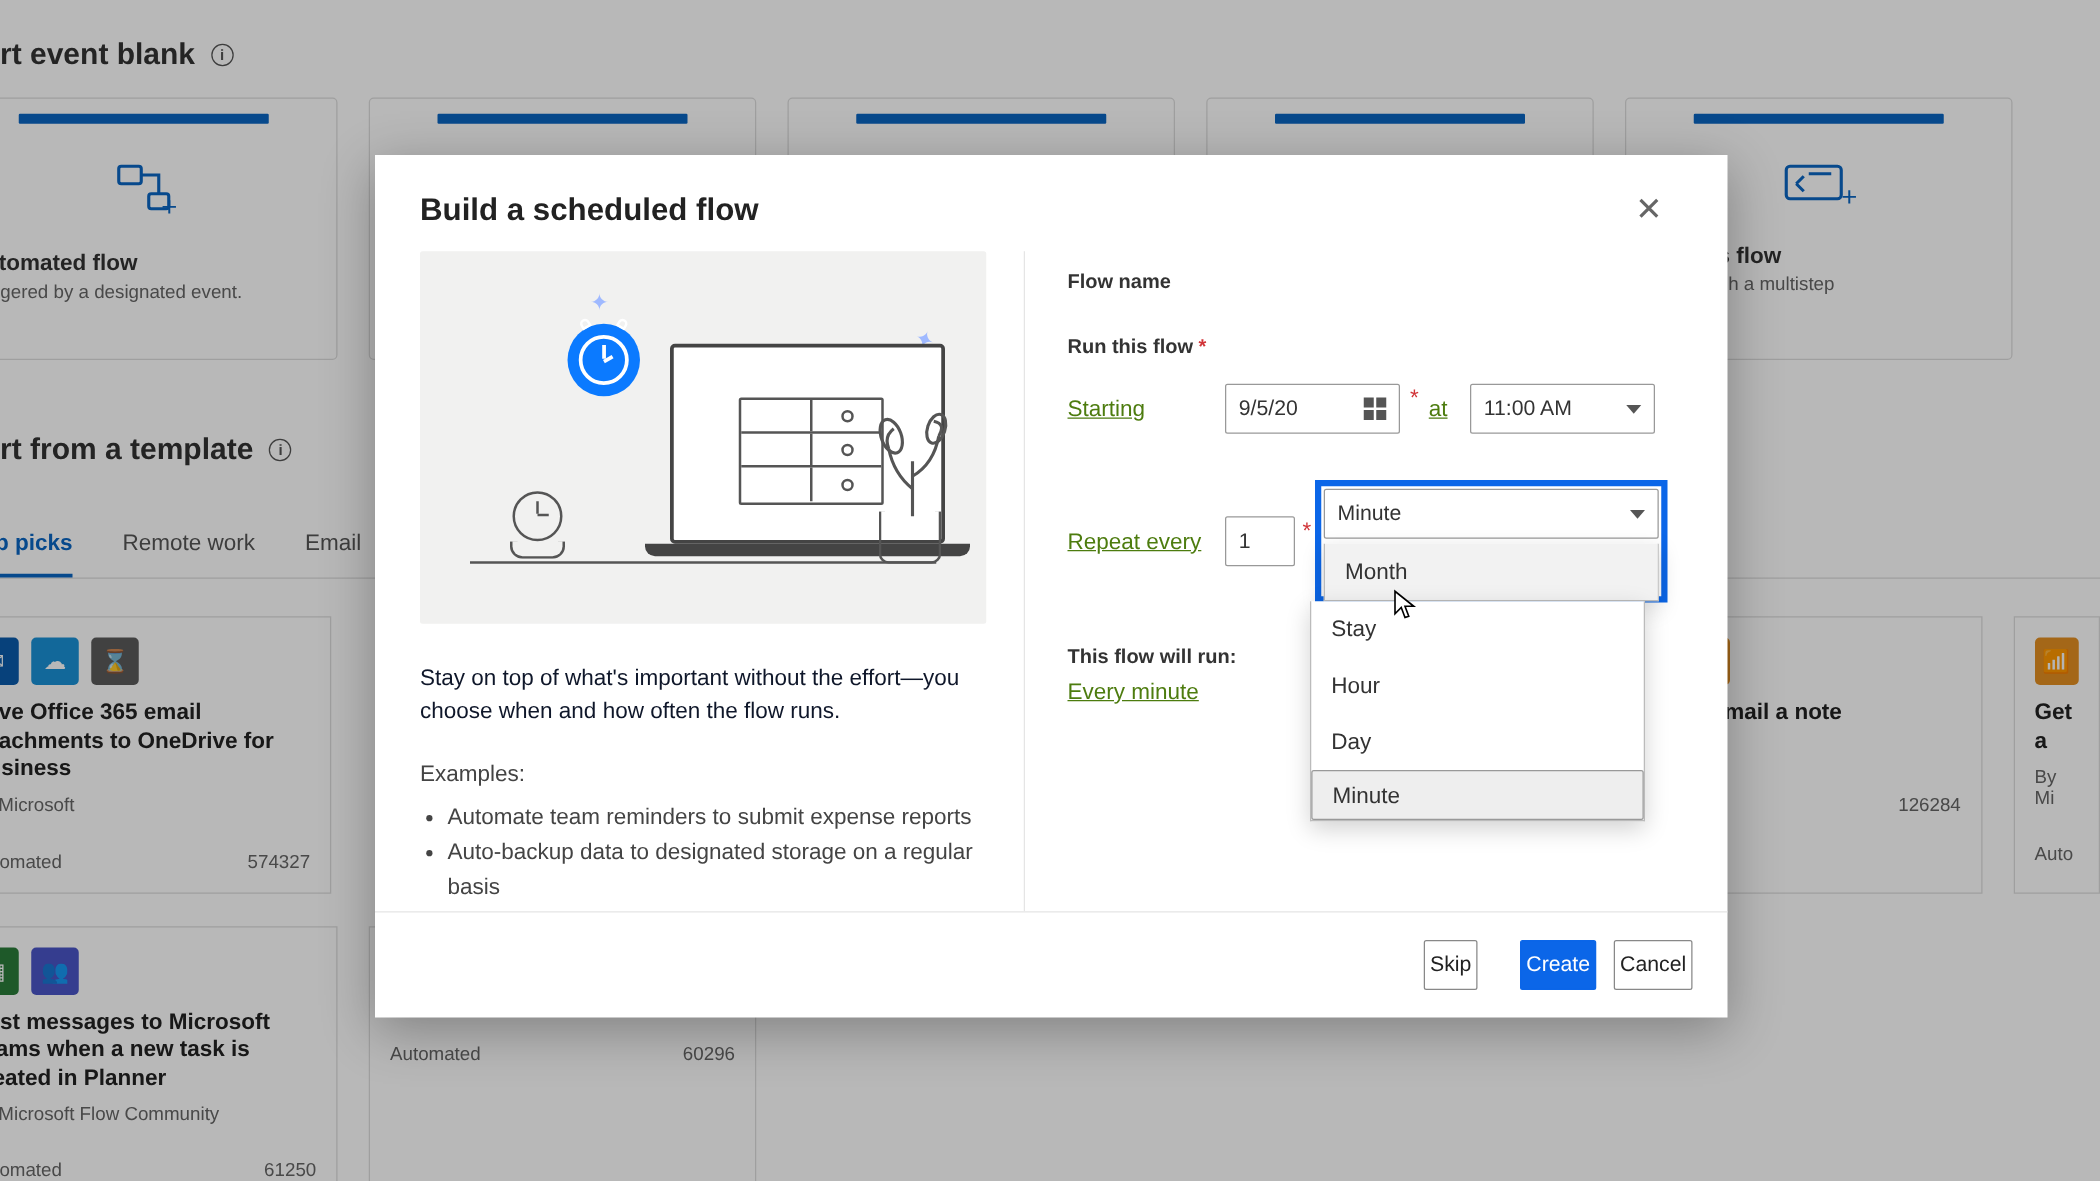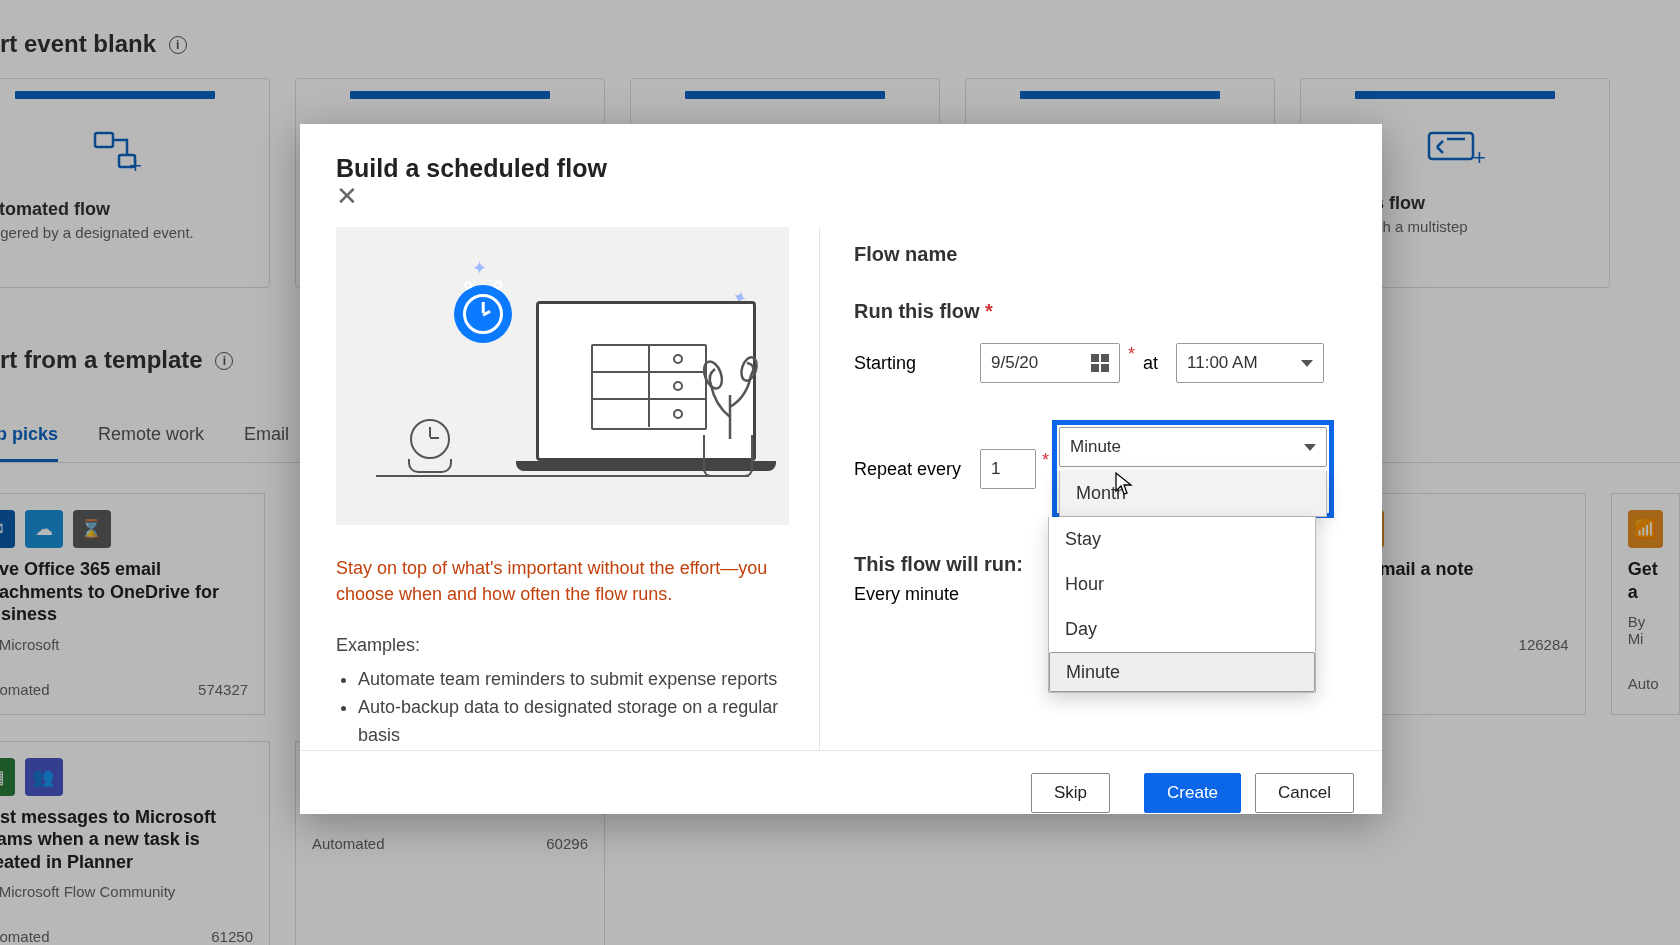--- a/index.html
+++ b/index.html
@@ -52,21 +52,21 @@
   .tmpl .by{font-size:15px;color:#666;}
   .tmpl .foot{display:flex;justify-content:space-between;font-size:15px;color:#666;margin-top:18px;}
 
   
   .modal {
     position:absolute; left:300px; top:124px;
     width:1082px; height:690px;
     background:#fff; box-shadow:0 10px 40px rgba(0,0,0,0.3);
     display:flex; flex-direction:column;
   }
-  .modal .hdr {padding:30px 36px 18px 36px;display:flex;justify-content:space-between;align-items:flex-start;flex-direction:column;}
+  .modal .hdr {padding:30px 52px 18px 36px;display:flex;justify-content:space-between;align-items:flex-start;}
   .modal .hdr h1{font-size:25px;font-weight:600;color:#222;}
   .close-x{font-size:26px;color:#666;cursor:pointer;line-height:1;}
   .mbody{flex:1;display:flex;padding:0 10px 0 36px;}
   .mleft{width:483px;padding-right:30px;}
   .mright{flex:1;border-left:1px solid #e5e5e5;padding:16px 32px 0 34px;position:relative;}
   .illus{
     width:100%;height:298px;background:#f1f1f0;border-radius:2px;position:relative;overflow:hidden;margin-bottom:30px;
   }
   
   .illus .clk{position:absolute;left:118px;top:58px;width:58px;height:58px;border-radius:50%;background:#0b7aff;display:flex;align-items:center;justify-content:center;}
@@ -96,26 +96,26 @@
   
   .illus .plant{position:absolute;right:26px;bottom:48px;width:70px;height:120px;}
   .illus .plant .pot{width:50px;height:42px;border:2.5px solid #555;border-top:none;border-radius:0 0 8px 8px;margin:78px auto 0;}
   .illus .plant svg{position:absolute;bottom:36px;left:4px;}
   
   .illus .sp{position:absolute;color:#9fb9ff;font-size:18px;}
   .illus .sp1{left:136px;top:30px;}
   .illus .sp2{left:396px;top:60px;transform:rotate(20deg);}
   .illus .floor{position:absolute;left:40px;right:40px;bottom:48px;height:2px;background:#555;}
 
-  .mleft p.lead{font-size:18px;color:#c2410c;line-height:1.45;}
+  .mleft p.lead{font-size:18px;color:#0f172a;line-height:1.45;}
   .mleft .exh{font-size:18px;color:#444;margin-top:28px;}
   .mleft ul{margin:10px 0 0 22px;font-size:18px;color:#444;line-height:1.55;}
 
-  .lbl{font-size:20px;color:#333;font-weight:600;}
-  .sublbl{font-size:18px;color:#000000;}
+  .lbl{font-size:16px;color:#333;font-weight:600;}
+  .sublbl{font-size:18px;color:#4d7c0f;text-decoration:underline;}
   .req::after{content:" *";color:#d13438;}
   .row{display:flex;align-items:center;gap:18px;margin-top:20px;}
   .tinput,.sel{
     height:40px;border:1px solid #999;border-radius:2px;background:#fff;font-size:17px;padding:0 10px;color:#333;
     display:flex;align-items:center;gap:8px;
   }
   .wname{width:100%;margin-top:10px;}
   .wdate{width:140px;justify-content:space-between;}
   .wtime{width:148px;justify-content:space-between;}
   .wn{width:56px;}
@@ -127,21 +127,21 @@
 
   .dropdown{
     position:absolute;left:auto;width:268px;background:#fff;border:1px solid #bbb;
     box-shadow:0 6px 18px rgba(0,0,0,0.18);
   }
   .dropdown .opt{padding:12px 16px;font-size:18px;color:#333;cursor:pointer;}
   .dropdown .opt.hov{background:#f2f2f2;}
   .dropdown .opt.sel{background:#eeeeee;}
 
   .mfoot{border-top:1px solid #e5e5e5;padding:22px 28px;display:flex;justify-content:flex-end;gap:14px;}
-  .btn{height:40px;padding:0 22px;font-size:17px;border-radius:2px;border:1px solid #888;background:#fff;color:#222;cursor:pointer;}
+  .btn{height:40px;padding:0 4px;font-size:17px;border-radius:2px;border:1px solid #888;background:#fff;color:#222;cursor:pointer;}
   .btn.primary{background:#0b66e8;border-color:#0b66e8;color:#fff;margin-left:20px;}
 
   .cursor{
     position:absolute;width:20px;height:26px;pointer-events:none;z-index:90;
   }
 </style>
 </head>
 <body>
 
 <div class="bg">

